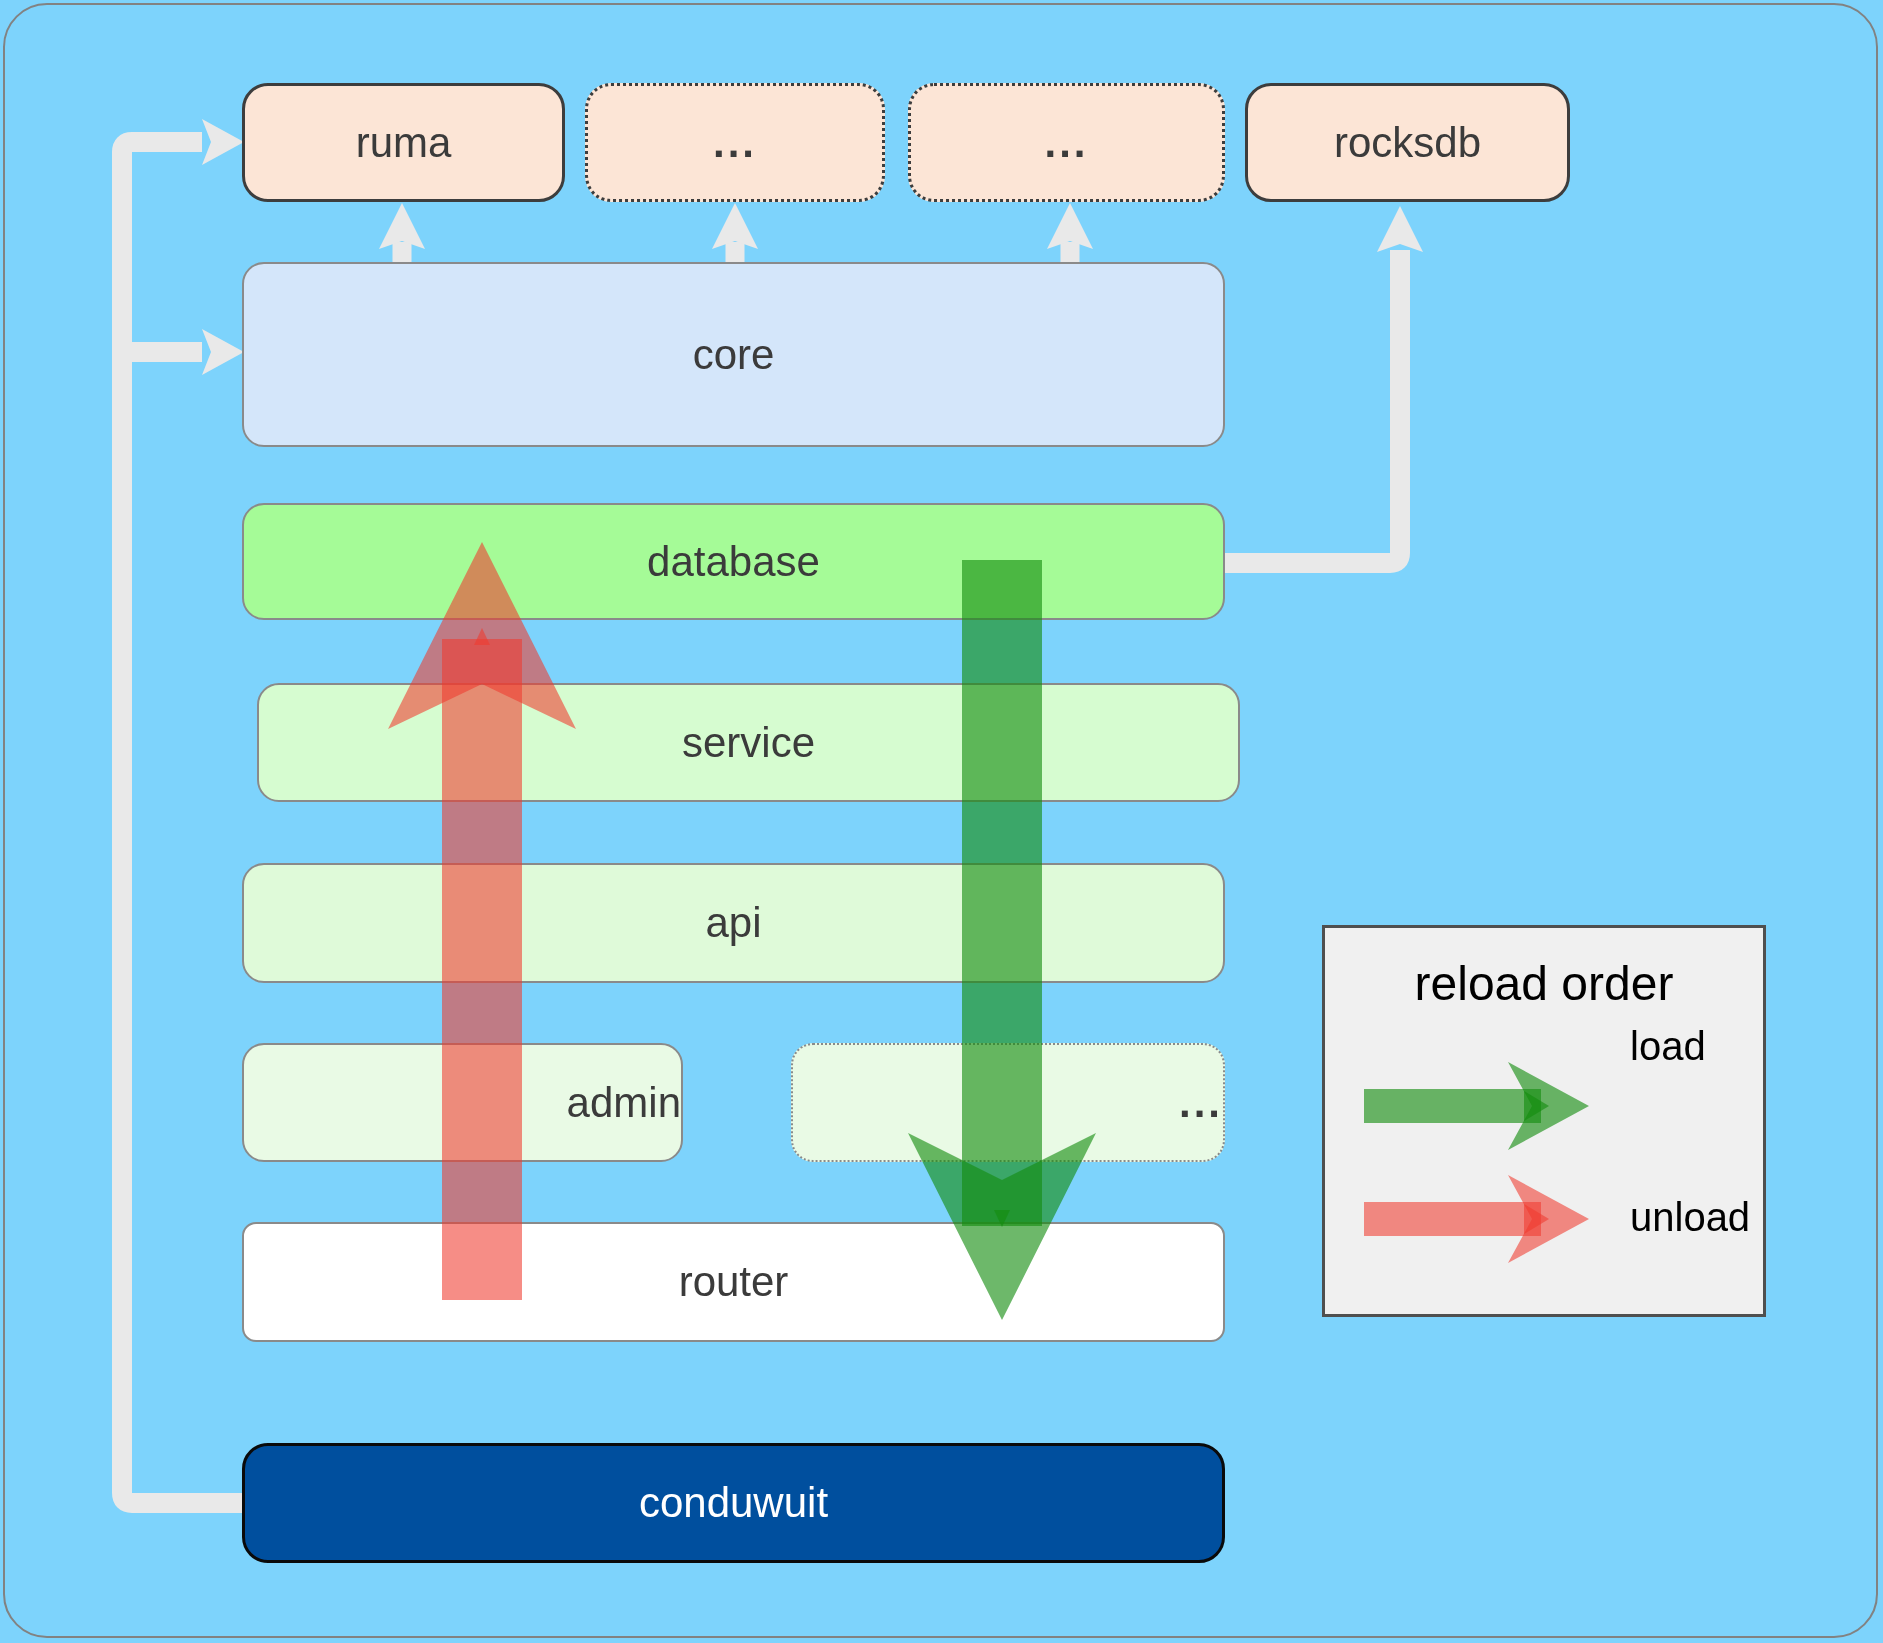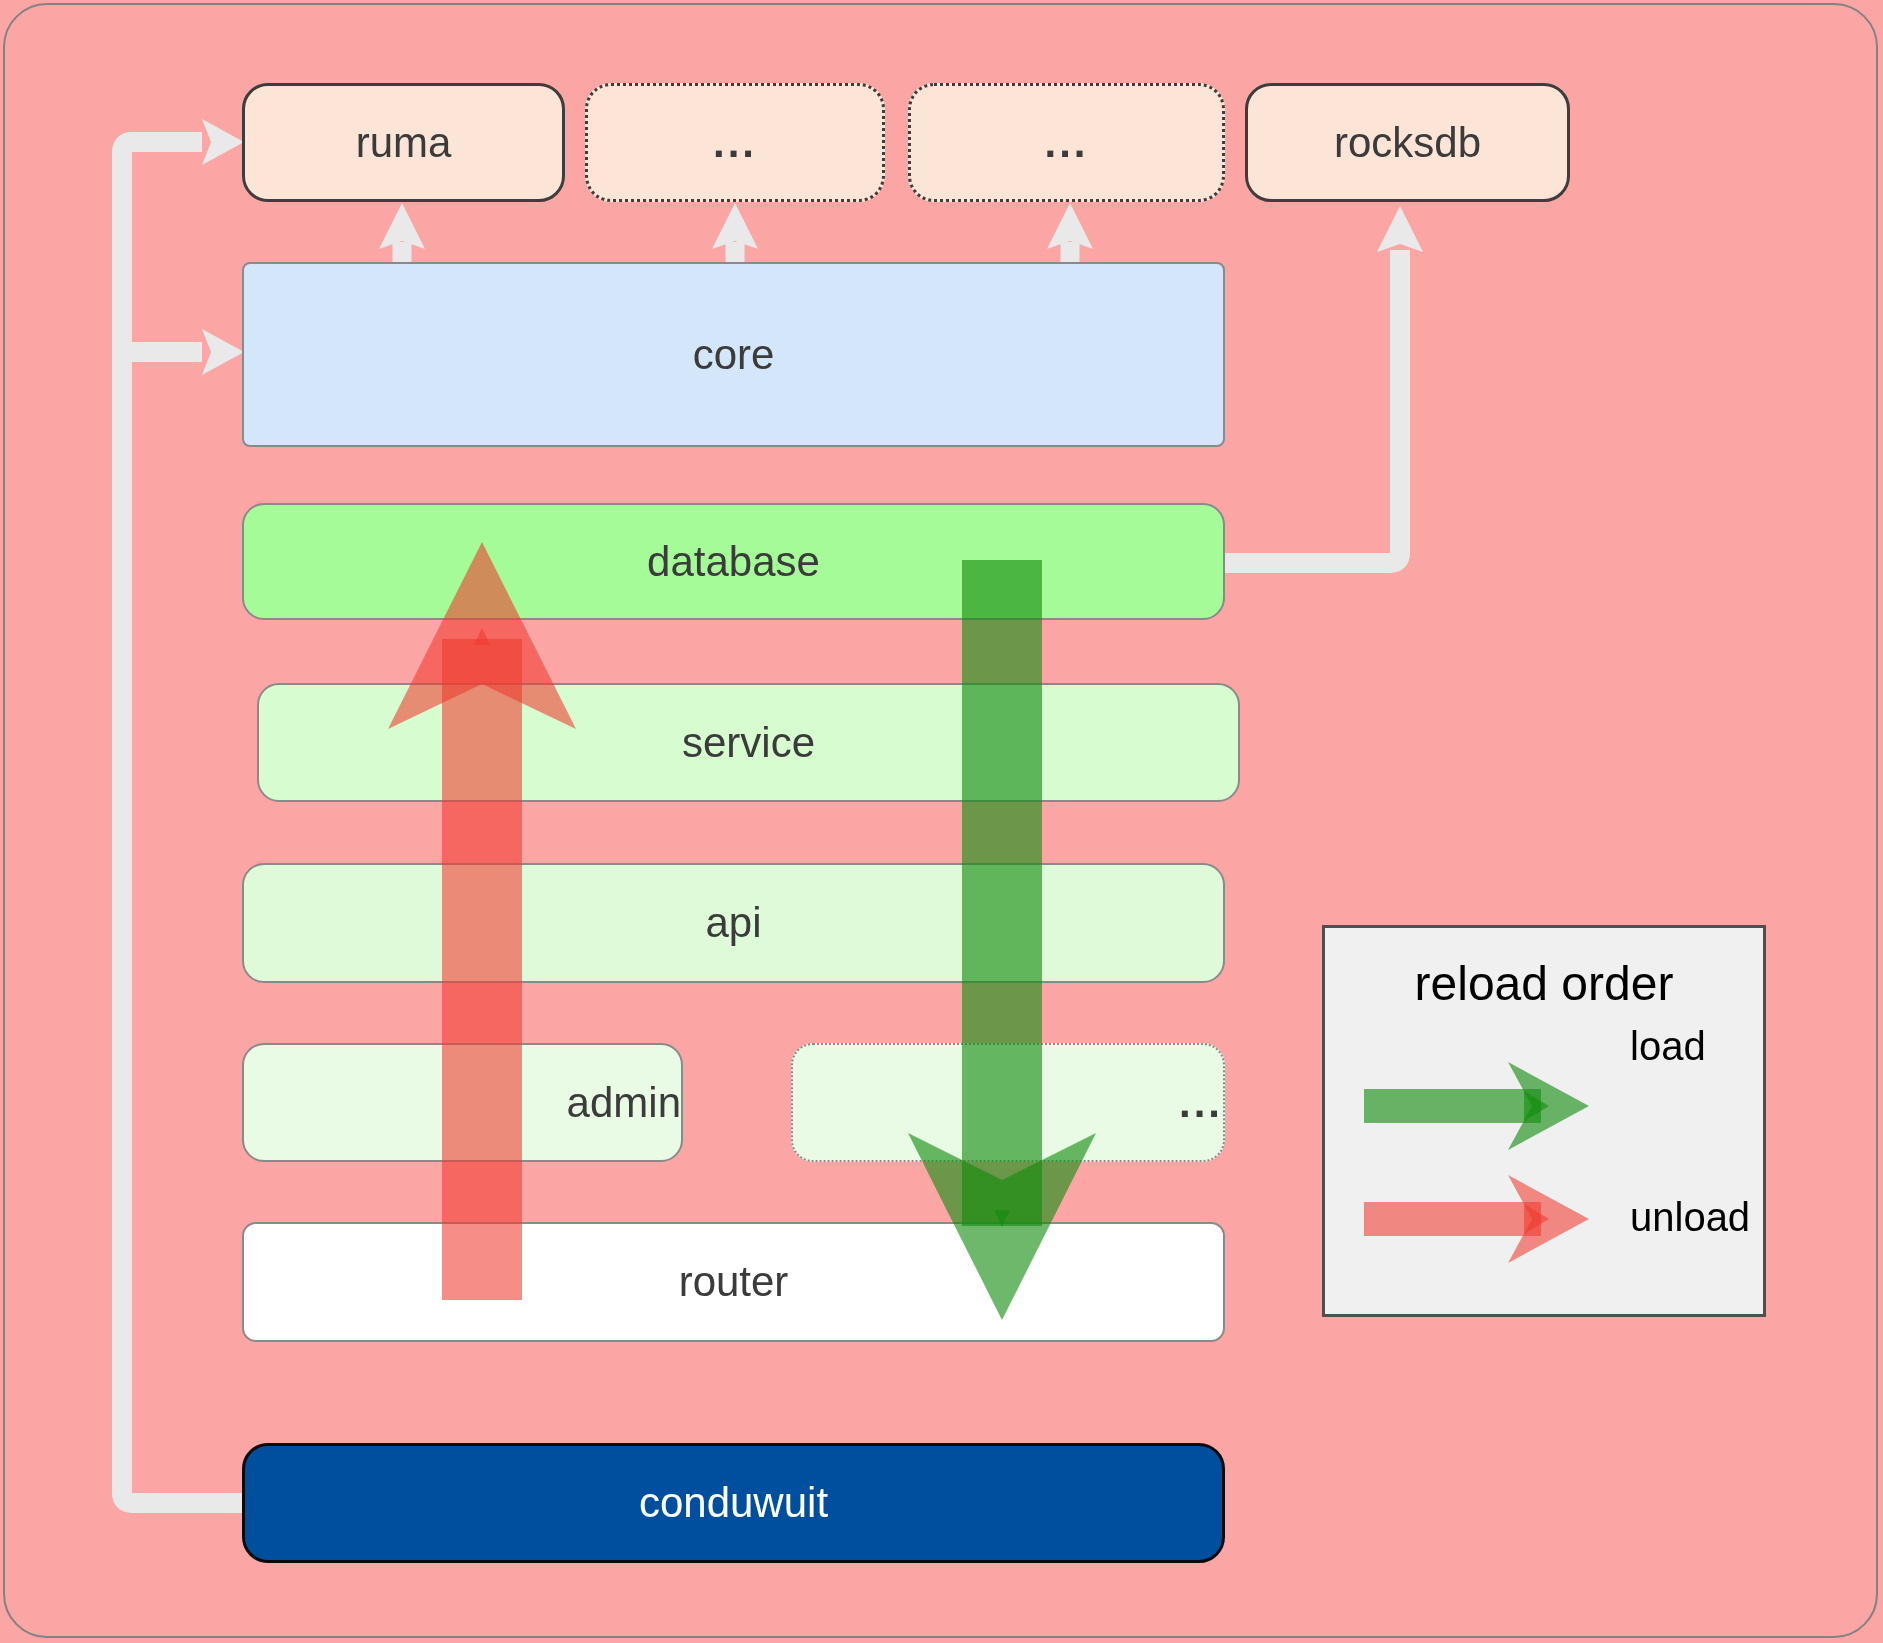--- a/index.html
+++ b/index.html
@@ -1,32 +1,32 @@
 <!DOCTYPE html>
 <html><head>
 <meta charset="utf-8">
 <style>
   html,body { margin:0; padding:0; background:#ffffff; }
   .canvas {
-    position:relative; width:1883px; height:1643px; background:#fca5a5;
+    position:relative; width:1883px; height:1643px; background:#7dd3fc;
     font-family:"Liberation Sans", sans-serif; overflow:hidden;
   }
   .frame {
     position:absolute; left:3px; top:3px; width:1875px; height:1635px;
     border:2px solid #828282; border-radius:44px; box-sizing:border-box;
   }
   .layer { position:absolute; left:0; top:0; pointer-events:none; }
   .box {
     position:absolute; box-sizing:border-box;
     display:flex; align-items:center; justify-content:center;
     font-size:42px; color:#3b3b3b; z-index:2;
   }
   .peach   { background:#fce5d6; border:3px solid #3d3d3d; border-radius:26px; }
   .peach.dotted { border-style:dotted; }
-  .blue    { background:#d4e6fa; border:2px solid #8a8a8a; border-radius:8px; }
+  .blue    { background:#d4e6fa; border:2px solid #8a8a8a; border-radius:22px; }
   .dbgreen { background:#a5fb97; border:2px solid #8a8a8a; border-radius:22px; }
   .svcgreen{ background:#d6fcd0; border:2px solid #8a8a8a; border-radius:22px;margin-left:15px; }
   .apigreen{ background:#dffad9; border:2px solid #8a8a8a; border-radius:22px; }
   .admgreen{ background:#e9fae5; border:2px solid #8a8a8a; border-radius:22px;justify-content:flex-end; }
   .admgreen.dotted { border-style:dotted; }
   .white   { background:#ffffff; border:2px solid #8a8a8a; border-radius:14px; }
   .navy    { background:#004f9e; border:3px solid #0a0a0a; border-radius:26px; color:#ffffff; }
   .dots-label { font-weight:700; letter-spacing:3px; }
   .legend {
     position:absolute; left:1322px; top:925px; width:444px; height:392px;

